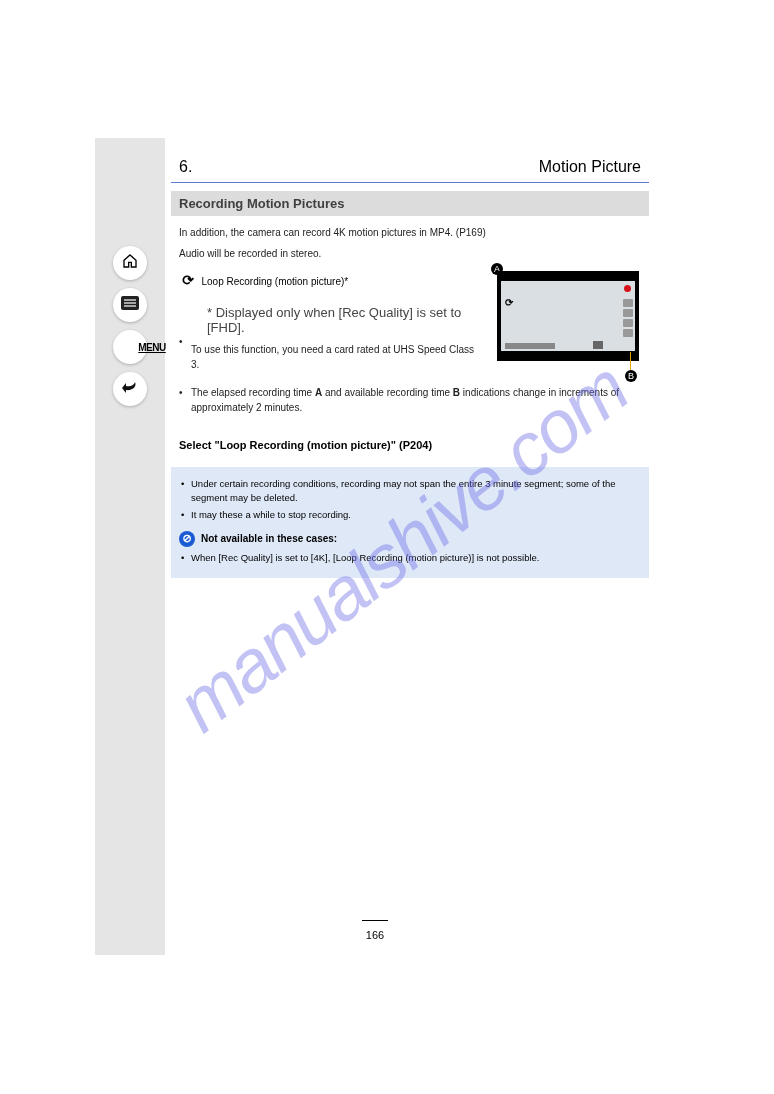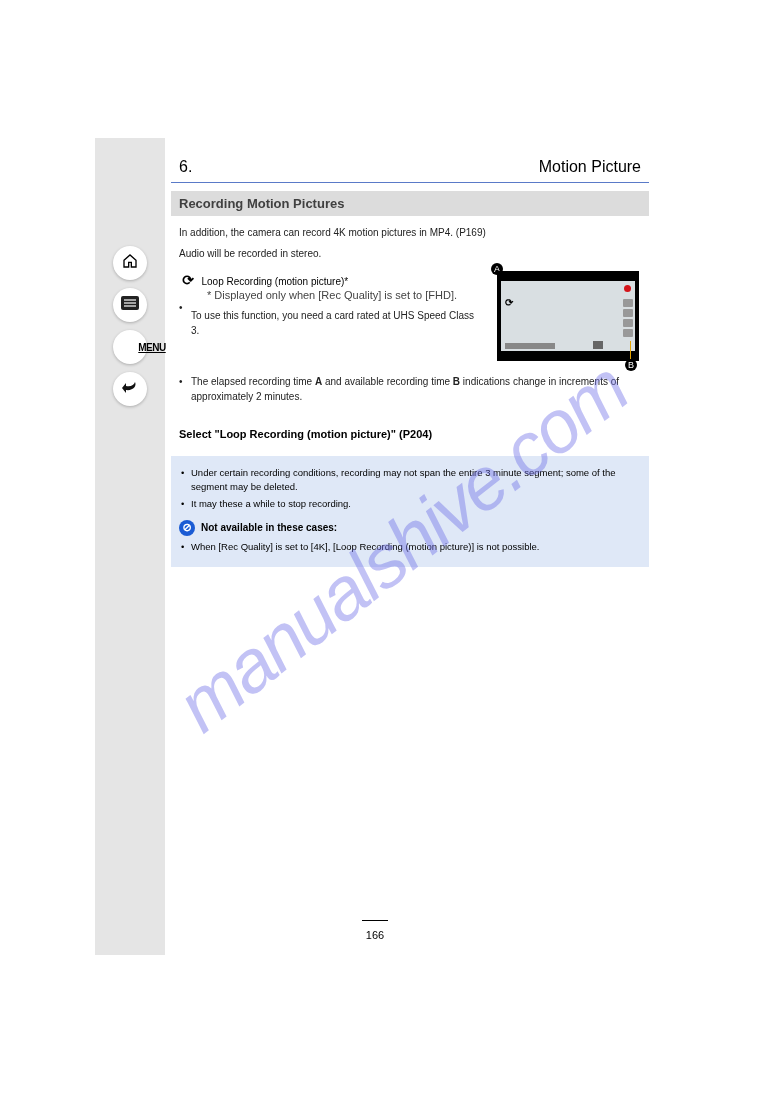--- a/index.html
+++ b/index.html
@@ -18,21 +18,21 @@
 .blue-rule { height: 1px; background: #5a7ac8; margin: 2px 0 8px 0; }
 .section-hdr { background: #dcdcdc; padding: 5px 8px; font-size: 13px; font-weight: bold; color: #404040; }
 .body-text { font-size: 10px; line-height: 1.45; color: #222; padding: 10px 8px 0 8px; }
 .body-text p { margin-bottom: 6px; }
 .indent1 { padding-left: 12px; position: relative; }
 .bullet::before { content: "•"; position: absolute; left: 0; top: 0; }
 .loop-row { display: flex; padding: 4px 8px; }
 .loop-left { flex: 1; }
 .icon-loop-text { font-size: 14px; font-weight: bold; display: inline-block; width: 18px; text-align: center; }
 .label-a { font-size: 10px; text-align: center; }
-.footnote { font-size: 11px; color: #444; padding-left: 28px; }
+.footnote { font-size: 13px; color: #444; padding-left: 28px; margin-top: 16px; }
 .diagram-wrap { width: 150px; position: relative; }
 .lcd-frame { width: 142px; height: 90px; background: #000; position: relative; margin-left: 6px; }
 .lcd-inner { position: absolute; left: 4px; top: 10px; right: 4px; bottom: 10px; background: #d9dfe2; }
 .topbar, .botbar { position: absolute; left: 4px; right: 4px; height: 10px; background: #000; }
 .topbar { top: 0; }
 .botbar { bottom: 0; }
 .rec-dot { position: absolute; right: 8px; top: 14px; width: 7px; height: 7px; background: #d4141a; border-radius: 50%; }
 .side-pill { position: absolute; right: 6px; width: 10px; height: 8px; background: #999; border-radius: 1px; }
 .sp1 { top: 28px; } .sp2 { top: 38px; } .sp3 { top: 48px; } .sp4 { top: 58px; }
 .loop-icon-lcd { position: absolute; left: 8px; top: 26px; font-size: 10px; font-weight: bold; }

